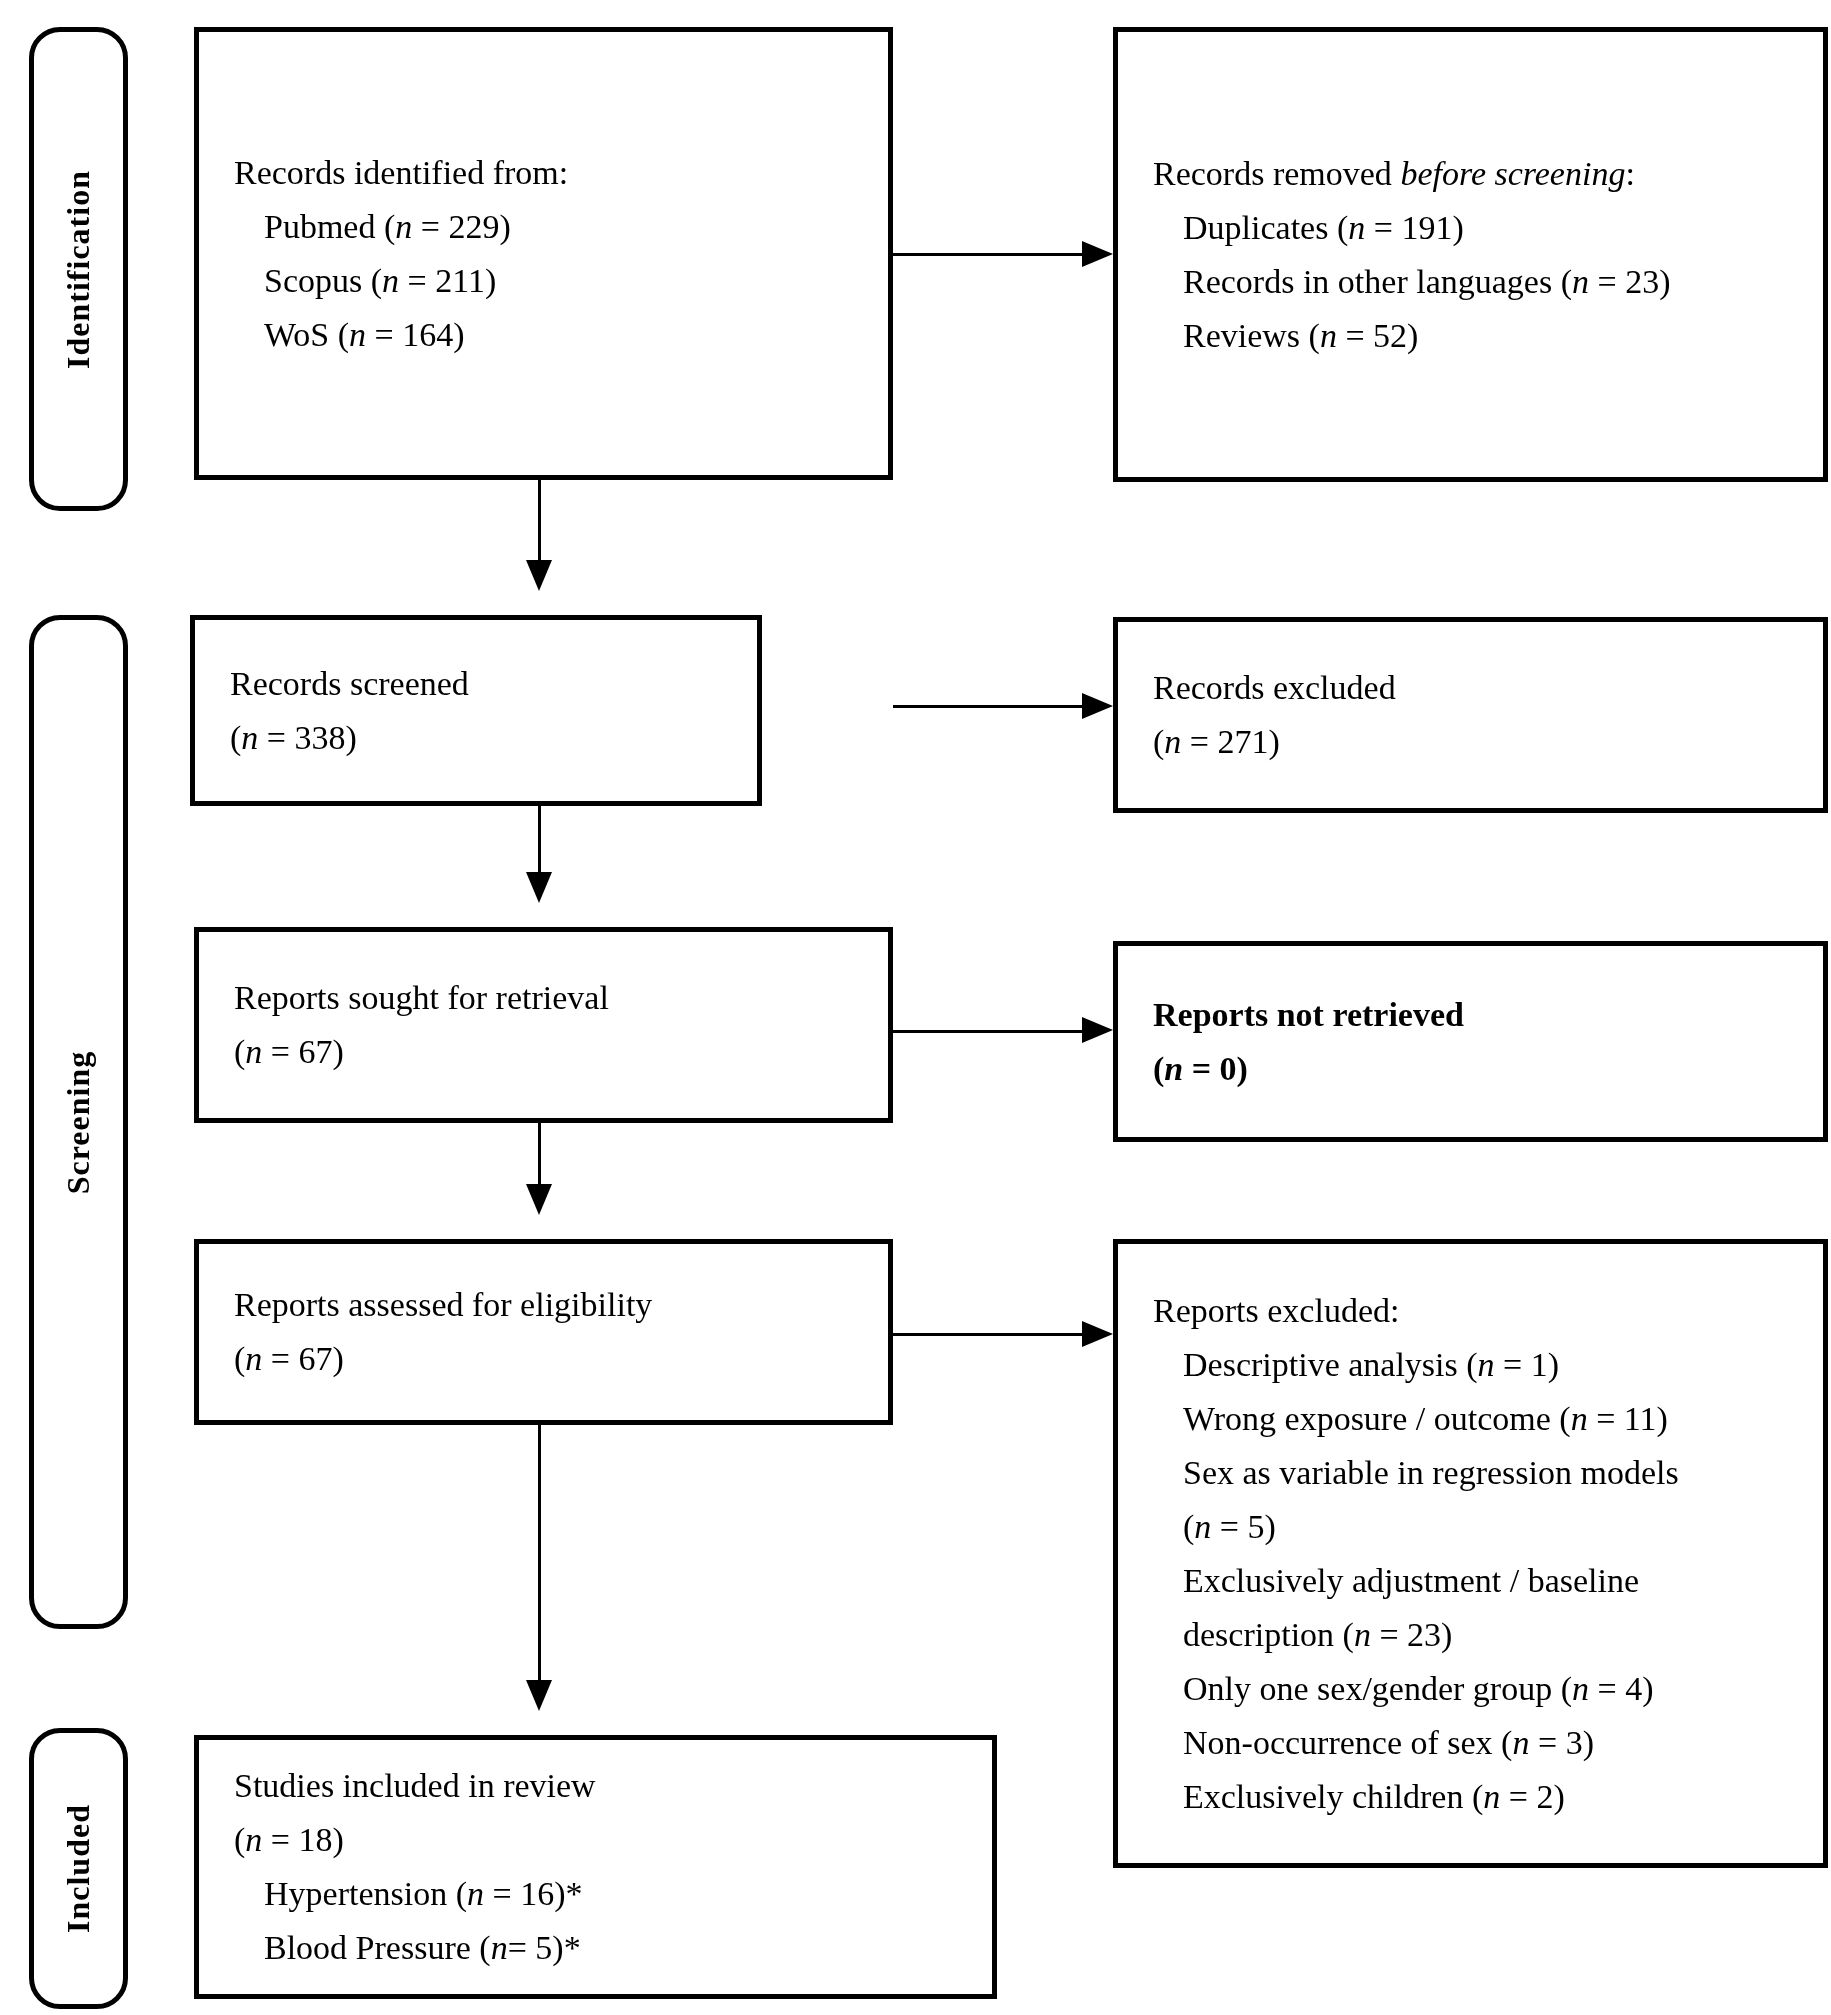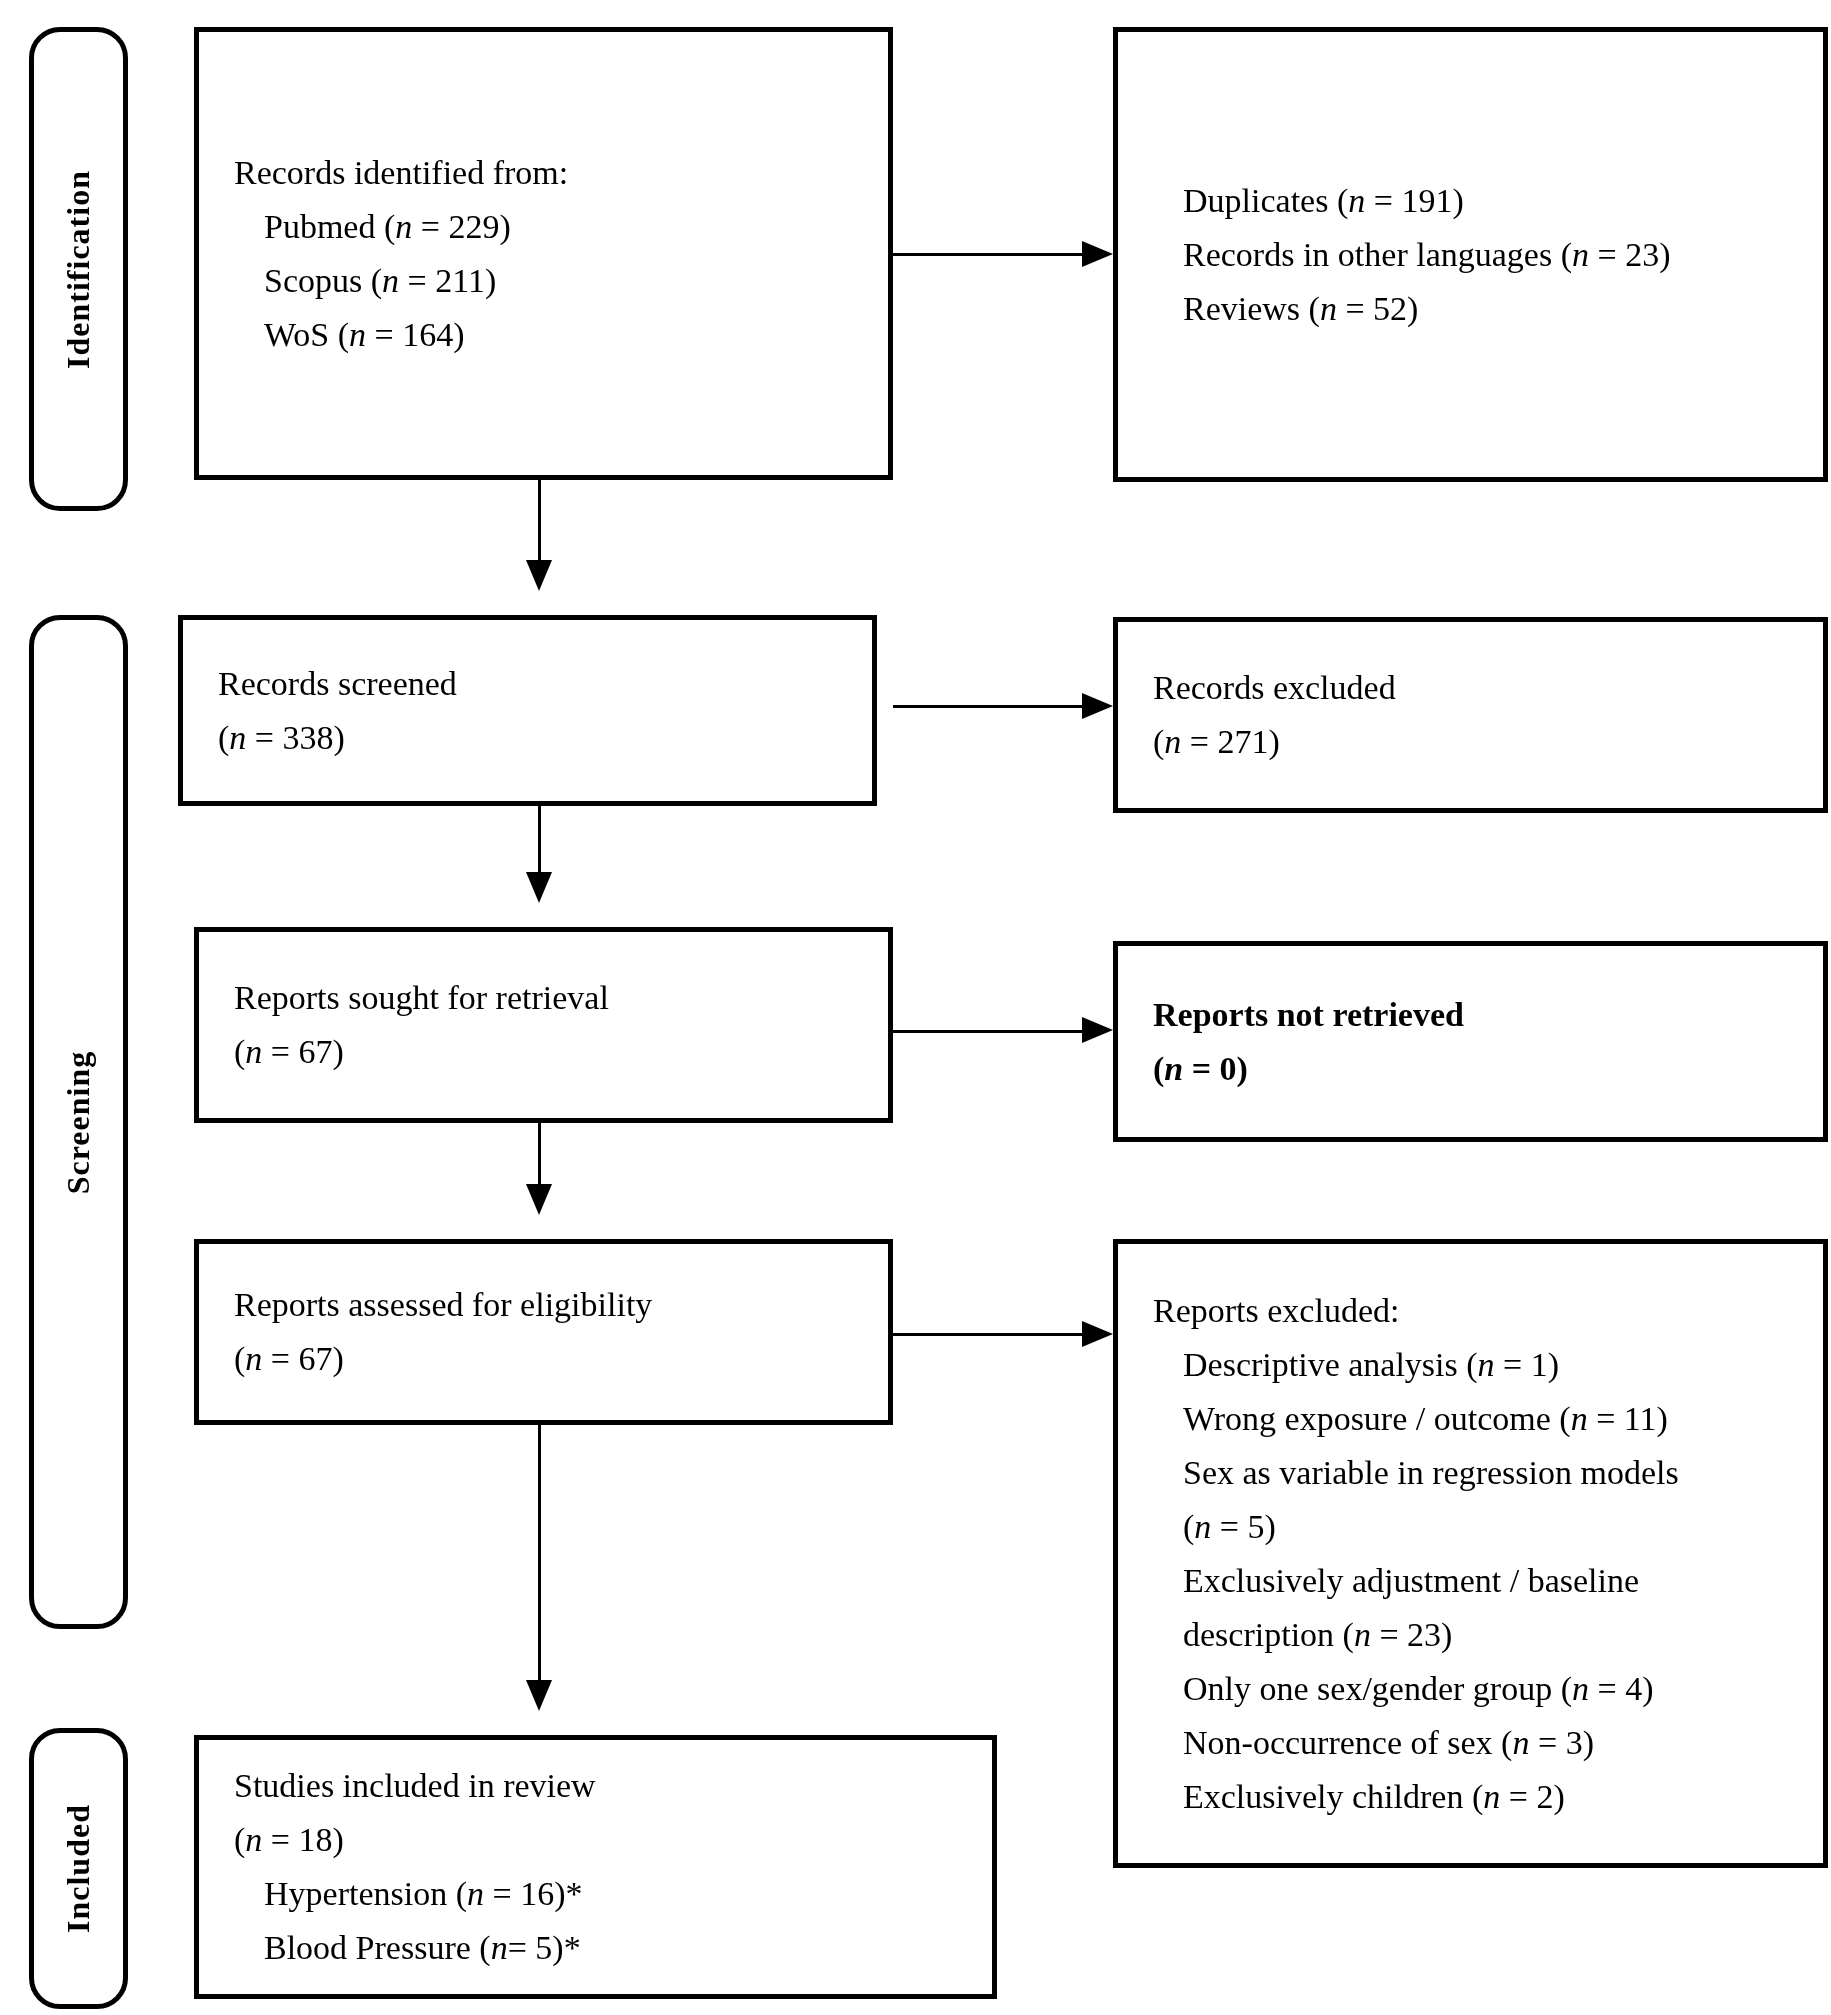--- a/index.html
+++ b/index.html
@@ -67,21 +67,21 @@
     border-left: 31px solid #000000;
   }
 
   
   #label-identification { top: 27px;   height: 484px; }
   #label-screening      { top: 615px; height: 1014px; }
   #label-included       { top: 1728px; height: 281px;  }
 
   
   #box-records-identified { left: 194px; top: 27px;   width: 699px; height: 453px; }
-  #box-records-screened   { left: 178px; top: 615px; width: 699px; height: 191px; }
+  #box-records-screened   { left: 190px; top: 615px; width: 572px; height: 191px; }
   #box-reports-sought     { left: 194px; top: 927px; width: 699px; height: 196px; }
   #box-reports-assessed   { left: 194px; top: 1239px; width: 699px; height: 186px; justify-content: center; }
   #box-studies-included   { left: 194px; top: 1735px; width: 803px; height: 264px; }
 
   
   #box-records-removed       { left: 1113px; top: 27px;   width: 715px; height: 455px;  }
   #box-records-excluded      { left: 1113px; top: 617px; width: 715px; height: 196px;  }
   #box-reports-not-retrieved { left: 1113px; top: 941px; width: 715px; height: 201px; font-weight: bold;  }
   #box-reports-excluded      { left: 1113px; top: 1239px; width: 715px; height: 629px; }
 
@@ -131,20 +131,21 @@
       <div class="line"><span>(</span><i>n</i><span> = 67)</span></div>
     </div>
   <div class="box" id="box-studies-included">
       <div class="line"><span>Studies included in review</span></div>
       <div class="line"><span>(</span><i>n</i><span> = 18)</span></div>
       <div class="line indent"><span>Hypertension (</span><i>n</i><span> = 16)*</span></div>
       <div class="line indent"><span>Blood Pressure (</span><i>n</i><span>= 5)*</span></div>
     </div>
 
   <div class="box" id="box-records-removed">
+      <div class="line"><span>Records removed </span><i>before screening</i><span>:</span></div>
       <div class="line indent"><span>Duplicates (</span><i>n</i><span> = 191)</span></div>
       <div class="line indent"><span>Records in other languages (</span><i>n</i><span> = 23)</span></div>
       <div class="line indent"><span>Reviews (</span><i>n</i><span> = 52)</span></div>
     </div>
   <div class="box" id="box-records-excluded">
       <div class="line"><span>Records excluded</span></div>
       <div class="line"><span>(</span><i>n</i><span> = 271)</span></div>
     </div>
   <div class="box" id="box-reports-not-retrieved">
       <div class="line"><span>Reports not retrieved</span></div>

